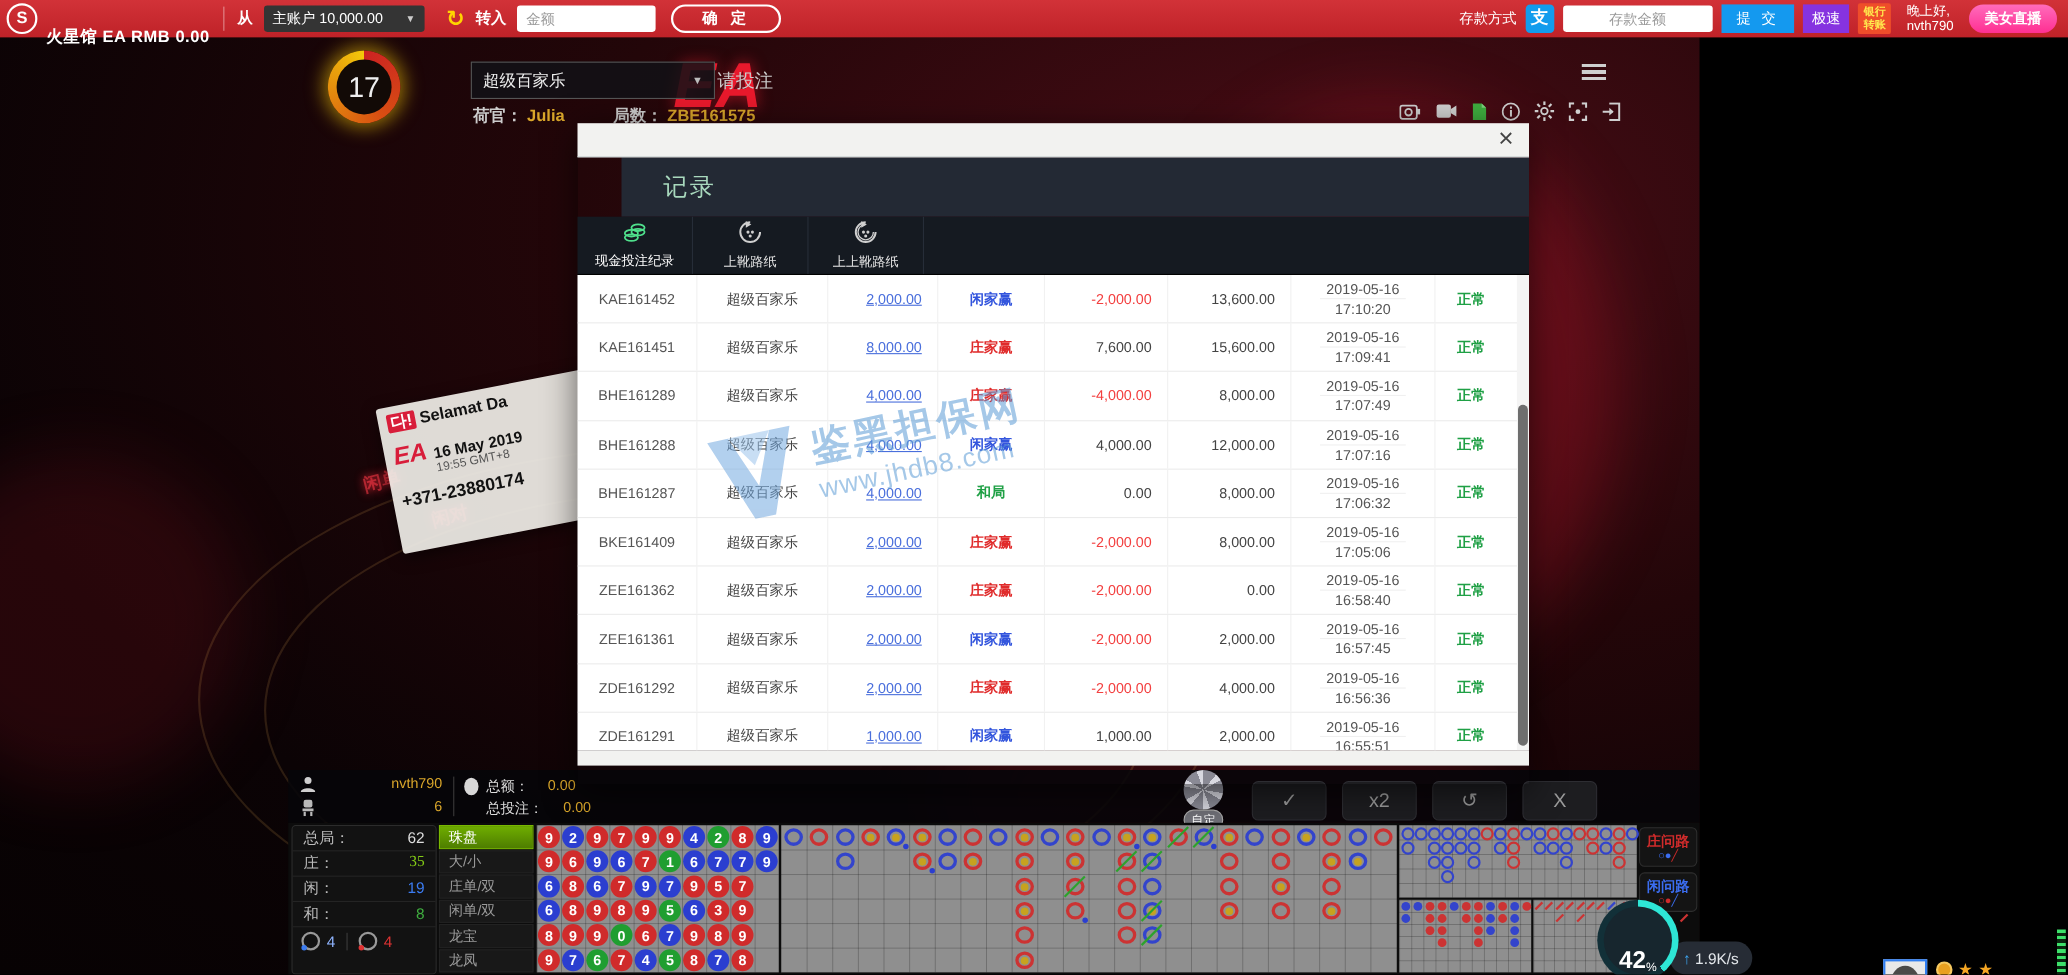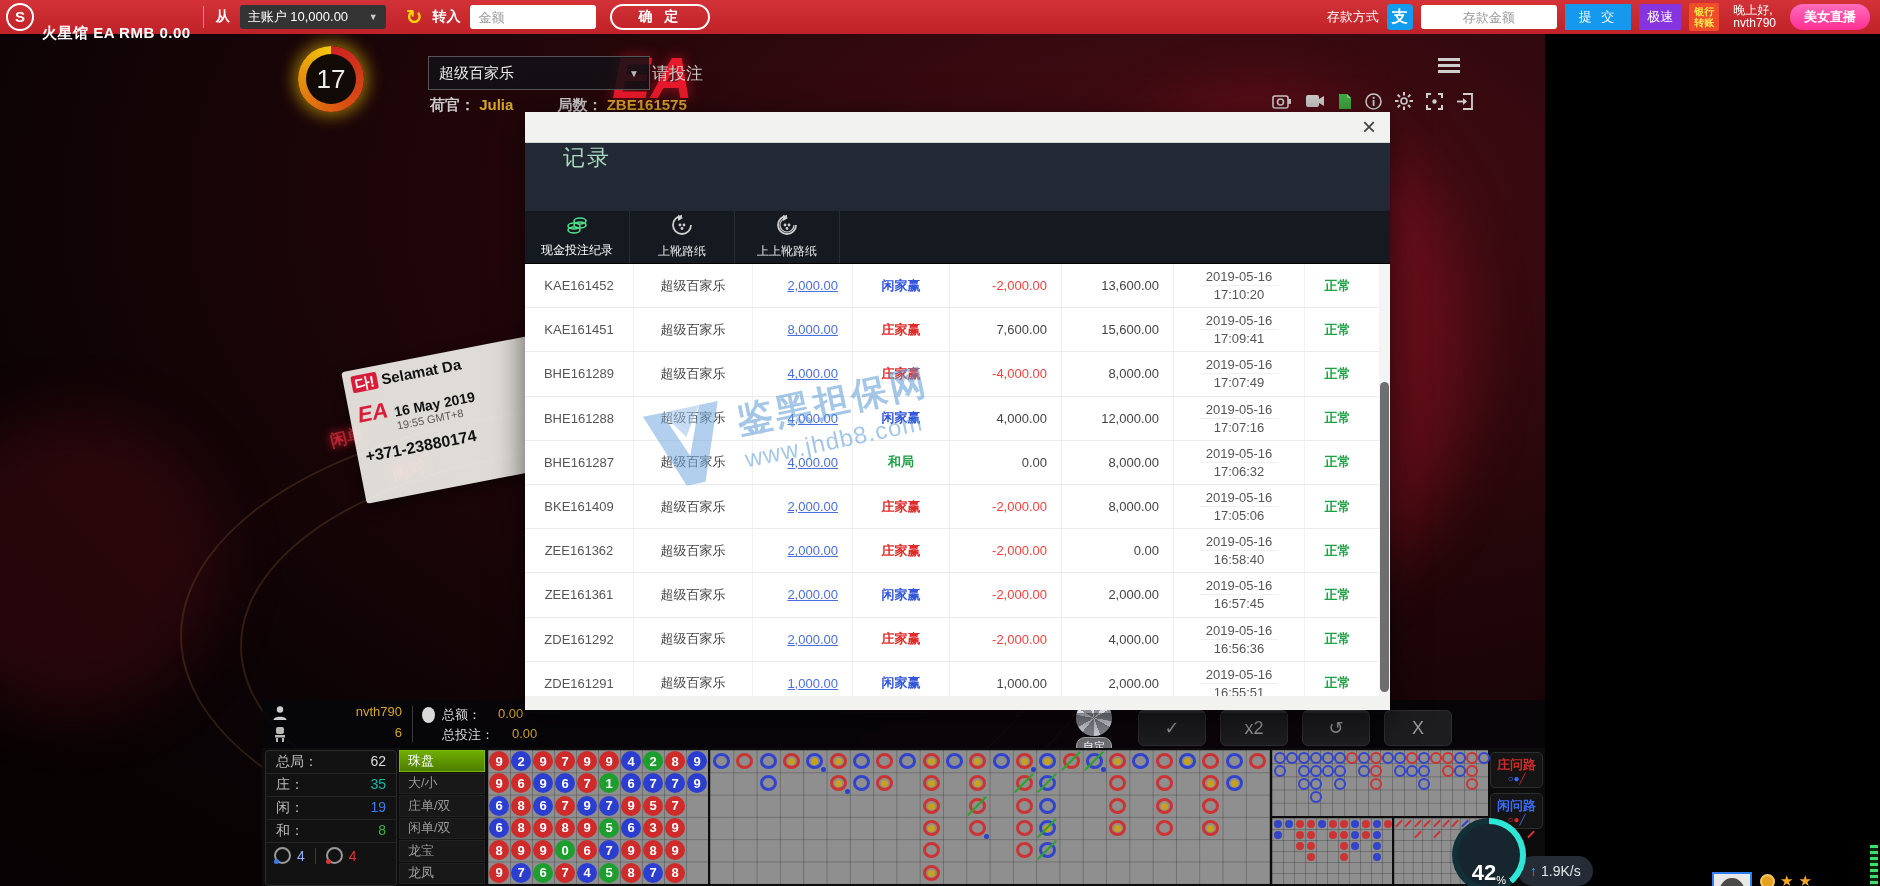--- a/index.html
+++ b/index.html
@@ -59,21 +59,21 @@
   .banner .b3{font-size:11px;color:#555;}
   .banner .b4{font-size:16px;font-weight:bold;margin-top:10px;}
   .felt-label{position:absolute;color:rgba(255,60,72,.55);font-size:17px;font-weight:bold;
     text-shadow:0 0 8px rgba(255,40,60,.8);transform:rotate(-14deg);}
   .felt-arc{position:absolute;border:2px solid rgba(255,190,90,.14);border-radius:50%;}
   
   .modal{position:absolute;left:525px;top:112px;width:865px;height:601px;z-index:60;
     box-shadow:0 6px 30px rgba(0,0,0,.6);}
   .modal-top{height:30px;background:#f2f2f0;border-bottom:1px solid #cfd6d6;position:relative;}
   .modal-close{position:absolute;right:14px;top:1px;font-size:24px;color:#444;cursor:pointer;line-height:28px;}
-  .modal-header{height:68px;background:#232934;display:flex;align-items:flex-start;padding-left:38px;}
+  .modal-header{height:54px;background:#232934;display:flex;align-items:center;padding-left:38px;margin-left:40px;}
   .modal-title{color:#a8d8bd;font-size:22px;letter-spacing:2px;}
   .tabbar{height:52px;background:#151a21;display:flex;border-bottom:1px solid #000;}
   .tab{width:104px;border-right:1px solid #262d38;display:flex;flex-direction:column;align-items:center;
     justify-content:center;gap:3px;cursor:pointer;}
   .tab .lbl{font-size:12px;color:#e4e4e4;white-space:nowrap;}
   .tab.active .lbl{color:#fff;}
   .tabfill{flex:1;}
   .tbl{position:relative;height:432px;background:#fff;overflow:hidden;}
   .trow{display:flex;height:43.2px;border-bottom:1px solid #ebebeb;align-items:center;font-size:13px;color:#444;}
   .tc{height:100%;display:flex;align-items:center;justify-content:center;border-right:1px solid #f1f1f1;}
@@ -121,21 +121,21 @@
     color:#fff;font-size:11px;border-radius:9px;padding:1px 6px;display:inline-block;}
   .actions{position:absolute;left:876px;top:10px;display:flex;gap:14px;}
   .abtn{width:66px;height:34px;background:#1d1d20;border:1px solid #2d2d32;border-radius:6px;
     color:#9a9a9a;font-size:18px;display:flex;align-items:center;justify-content:center;cursor:pointer;}
   
   .roads{position:absolute;left:262px;top:748px;width:1283px;height:138px;background:#0c0c0c;z-index:40;}
   .stats{position:absolute;left:3px;top:2px;width:130px;height:134px;background:#121212;
     border:1px solid #2c2c2c;border-radius:4px;font-size:14px;}
   .stats .srow{display:flex;justify-content:space-between;padding:2px 10px;border-bottom:1px solid #242424;}
   .stats .sl{color:#bbb;}
-  .v-tot{color:#ddd;}.v-b{color:#14b8a6;}.v-p{color:#3b7bf0;}.v-t{color:#3fae3f;}
+  .v-tot{color:#ddd;}.v-b{color:#84cc16;font-family:Liberation Serif, serif;}.v-p{color:#3b7bf0;}.v-t{color:#3fae3f;}
   .sicons{display:flex;align-items:center;padding:4px 8px;gap:6px;}
   .ring{width:13px;height:13px;border:2px solid #999;border-radius:50%;position:relative;}
   .ring i{position:absolute;width:5px;height:5px;border-radius:50%;left:-2px;bottom:-2px;}
   .sdiv{width:1px;height:16px;background:#3a3a3a;margin:0 4px;}
   .menu{position:absolute;left:137px;top:2px;width:86px;height:134px;display:flex;flex-direction:column;gap:1px;}
   .mitem{flex:1;background:#181818;color:#9b9b9b;font-size:13px;display:flex;align-items:center;
     padding-left:8px;cursor:pointer;border:1px solid #222;}
   .mitem.active{background:linear-gradient(#6fae00,#4e7d00);color:#fff;border-color:#79b800;}
   .gridbg{position:absolute;background:#8f8f8f;}
   .cellgrid{position:absolute;inset:0;

